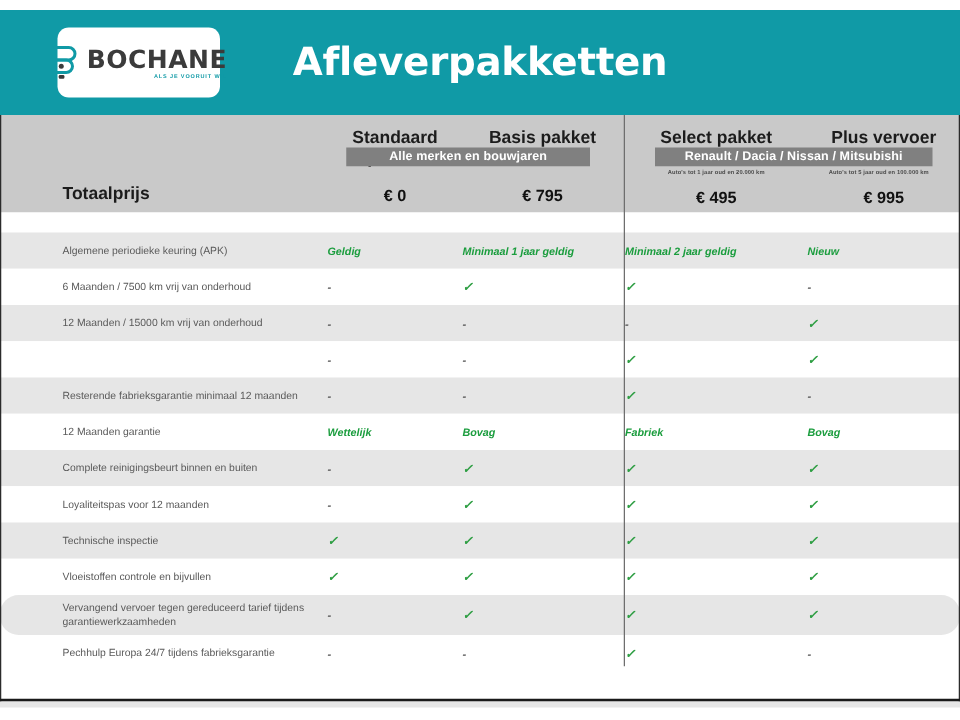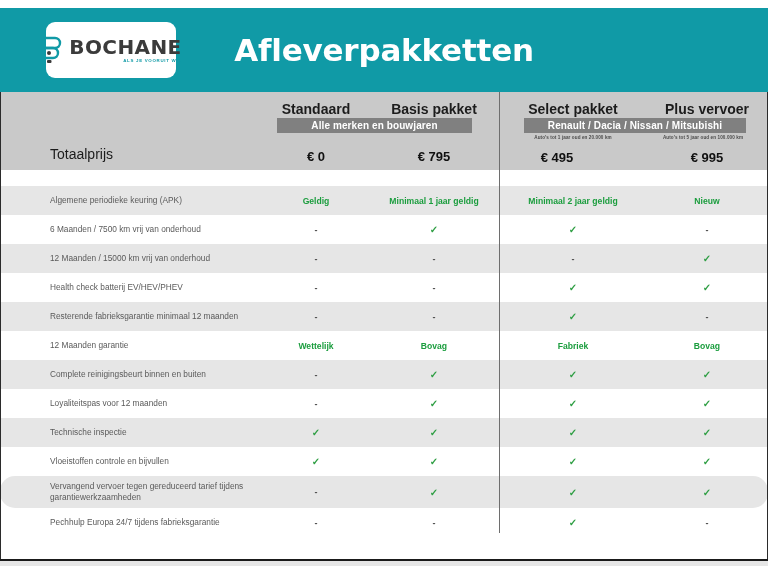--- a/index.html
+++ b/index.html
@@ -63,42 +63,42 @@
   .subnote{
     position:absolute;font-size:4.6px;font-weight:bold;color:#4a4a4a;
     text-align:center;letter-spacing:.1px;
   }
   .price{
     position:absolute;font-size:13px;font-weight:bold;color:#111111;
     text-align:center;
   }
   .totaal{
     position:absolute;left:50px;top:146px;
-    font-size:14px;font-weight:normal;color:#1c1c1c;
+    font-size:14px;font-weight:bold;color:#1c1c1c;
   }
 
   
   .rows{
     position:absolute;left:0;top:170px;width:768px;
   }
   .gap-row{height:16px;background:#ffffff;}
   .row{
     position:relative;height:29px;
     display:flex;align-items:center;
   }
   .row.alt{background:#e6e6e6;}
   .row.plain{background:#ffffff;}
   .row.tall{height:32px;border-radius:15px;}
   .feat{
     position:absolute;left:50px;width:210px;
     font-size:8.3px;color:#5a5a5a;line-height:11px;
   }
   .cell{
-    position:absolute;text-align:center;
-    font-size:9px;font-weight:bold;color:#1b9d3e;
+    position:absolute;text-align:left;
+    font-size:9px;font-weight:bold;color:#1b9d3e;font-style:italic;
   }
   .cell.c1{left:262px;width:108px;}
   .cell.c2{left:370px;width:128px;}
   .cell.c3{left:500px;width:146px;}
   .cell.c4{left:646px;width:122px;}
   .mark{font-size:10px;color:#2e9e43;font-weight:bold;}
   .dash{font-size:9px;color:#4f4f4f;font-weight:bold;}
   .txt{font-size:8.6px;font-weight:bold;color:#1b9d3e;}
 
   
@@ -150,21 +150,21 @@
   <div class="brandbar" style="left:277px;top:118px;width:195px;">Alle merken en bouwjaren</div>
   <div class="brandbar" style="left:524px;top:118px;width:222px;">Renault / Dacia / Nissan / Mitsubishi</div>
 
   <div class="subnote" style="left:505px;top:135px;width:136px;">Auto's tot 1 jaar oud en 20.000 km</div>
   <div class="subnote" style="left:638px;top:135px;width:130px;">Auto's tot 5 jaar oud en 100.000 km</div>
 
   <div class="totaal">Totaalprijs</div>
 
   <div class="price" style="left:262px;top:149px;width:108px;">€ 0</div>
   <div class="price" style="left:370px;top:149px;width:128px;">€ 795</div>
-  <div class="price" style="left:484px;top:150px;width:146px;">€ 495</div>
+  <div class="price" style="left:500px;top:150px;width:146px;">€ 495</div>
   <div class="price" style="left:646px;top:150px;width:122px;">€ 995</div>
 
   <div class="rows">
     <div class="gap-row"></div>
     <div id="row-host">
         <div class="row alt">
           <div class="feat">Algemene periodieke keuring (APK)</div>
           <div class="cell c1"><span class="txt">Geldig</span></div>
           <div class="cell c2"><span class="txt">Minimaal 1 jaar geldig</span></div>
           <div class="cell c3"><span class="txt">Minimaal 2 jaar geldig</span></div>
@@ -178,21 +178,20 @@
           <div class="cell c4"><span class="dash">-</span></div>
         </div>
         <div class="row alt">
           <div class="feat">12 Maanden / 15000 km vrij van onderhoud</div>
           <div class="cell c1"><span class="dash">-</span></div>
           <div class="cell c2"><span class="dash">-</span></div>
           <div class="cell c3"><span class="dash">-</span></div>
           <div class="cell c4"><span class="mark">✓</span></div>
         </div>
         <div class="row plain">
-          <div class="feat">Health check batterij EV/HEV/PHEV</div>
           <div class="cell c1"><span class="dash">-</span></div>
           <div class="cell c2"><span class="dash">-</span></div>
           <div class="cell c3"><span class="mark">✓</span></div>
           <div class="cell c4"><span class="mark">✓</span></div>
         </div>
         <div class="row alt">
           <div class="feat">Resterende fabrieksgarantie minimaal 12 maanden</div>
           <div class="cell c1"><span class="dash">-</span></div>
           <div class="cell c2"><span class="dash">-</span></div>
           <div class="cell c3"><span class="mark">✓</span></div>

